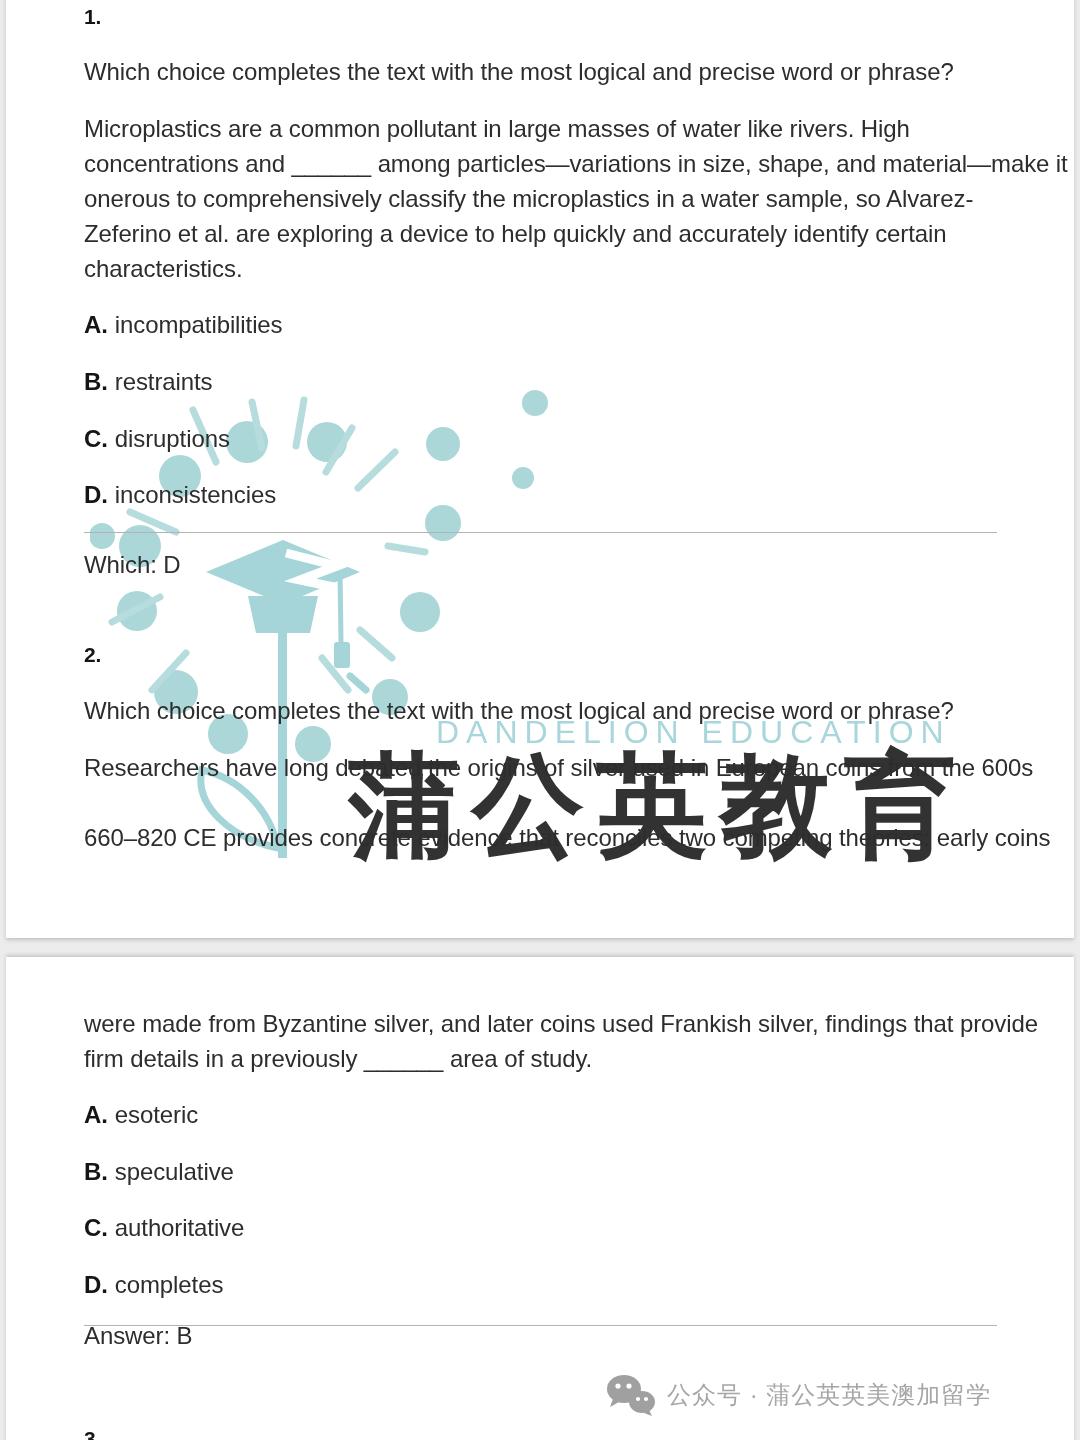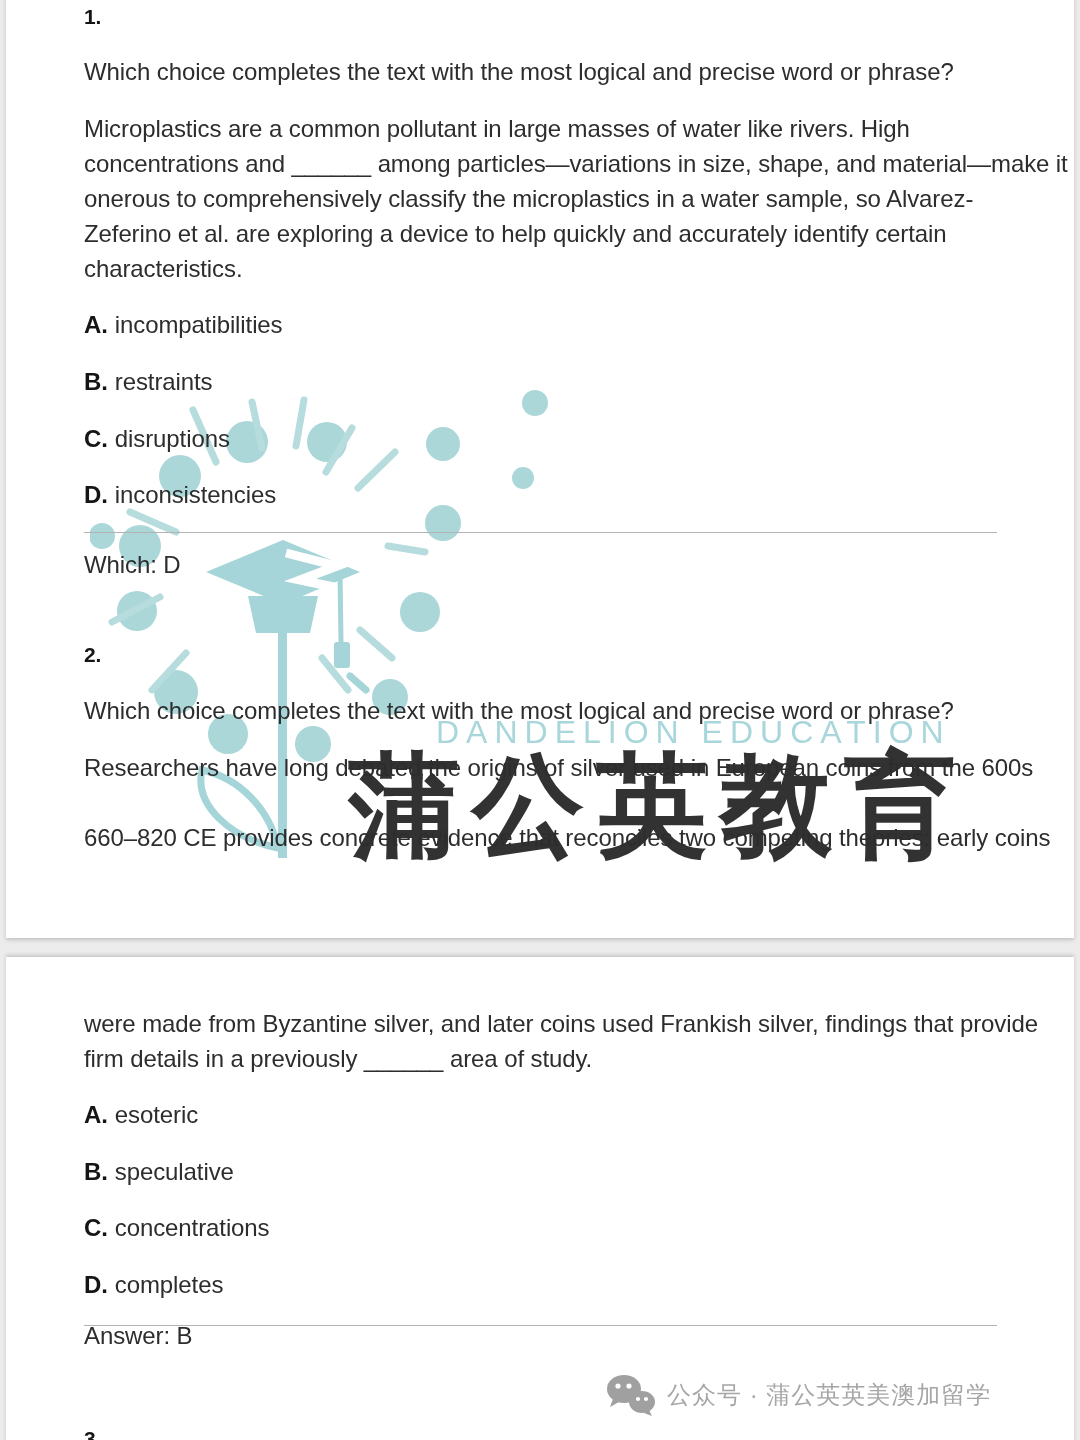--- a/index.html
+++ b/index.html
@@ -137,21 +137,21 @@
     <div class="txt" style="top:56px">were made from Byzantine silver, and later coins used Frankish silver, findings that provide</div>
     <div class="txt" style="top:91px">firm details in a previously ______ area of study.</div>
 
     <div class="txt opt" style="top:147px">
       <span class="letter">A.</span><span>esoteric</span>
     </div>
     <div class="txt opt" style="top:204px">
       <span class="letter">B.</span><span>speculative</span>
     </div>
     <div class="txt opt" style="top:260px">
-      <span class="letter">C.</span><span>concentrations</span>
+      <span class="letter">C.</span><span>authoritative</span>
     </div>
     <div class="txt opt" style="top:317px">
       <span class="letter">D.</span><span>completes</span>
     </div>
 
     <div class="divider" style="top:368px"></div>
     <div class="txt" style="top:368px">Answer: B</div>
 
     <div class="badge">
       <svg class="wechat-svg" viewBox="0 0 52 44" aria-hidden="true">

